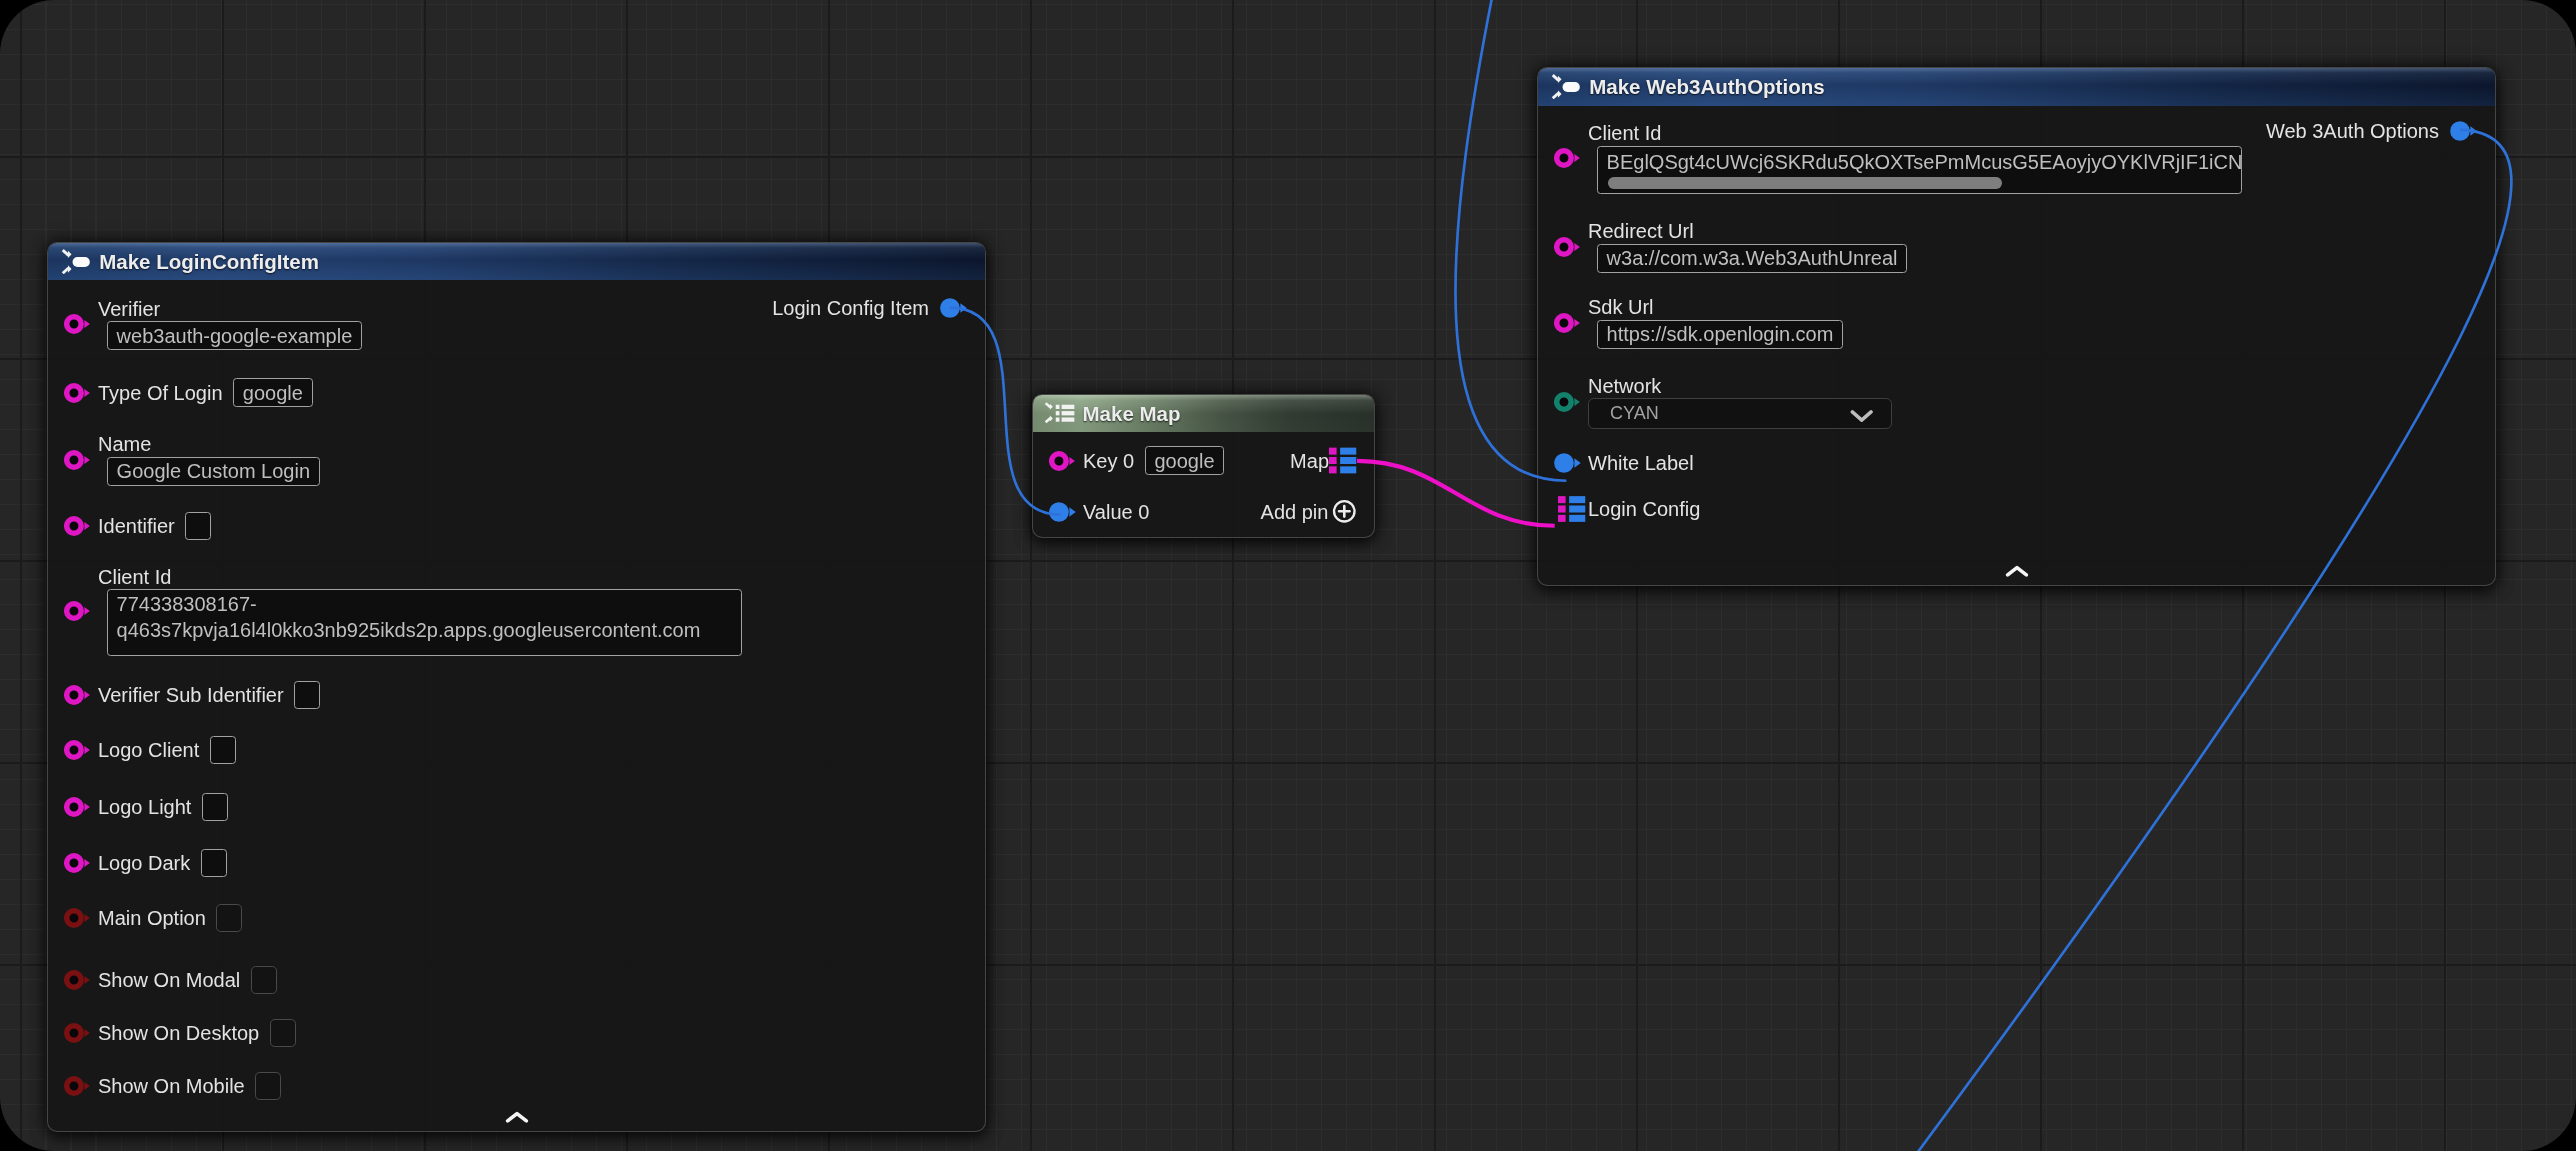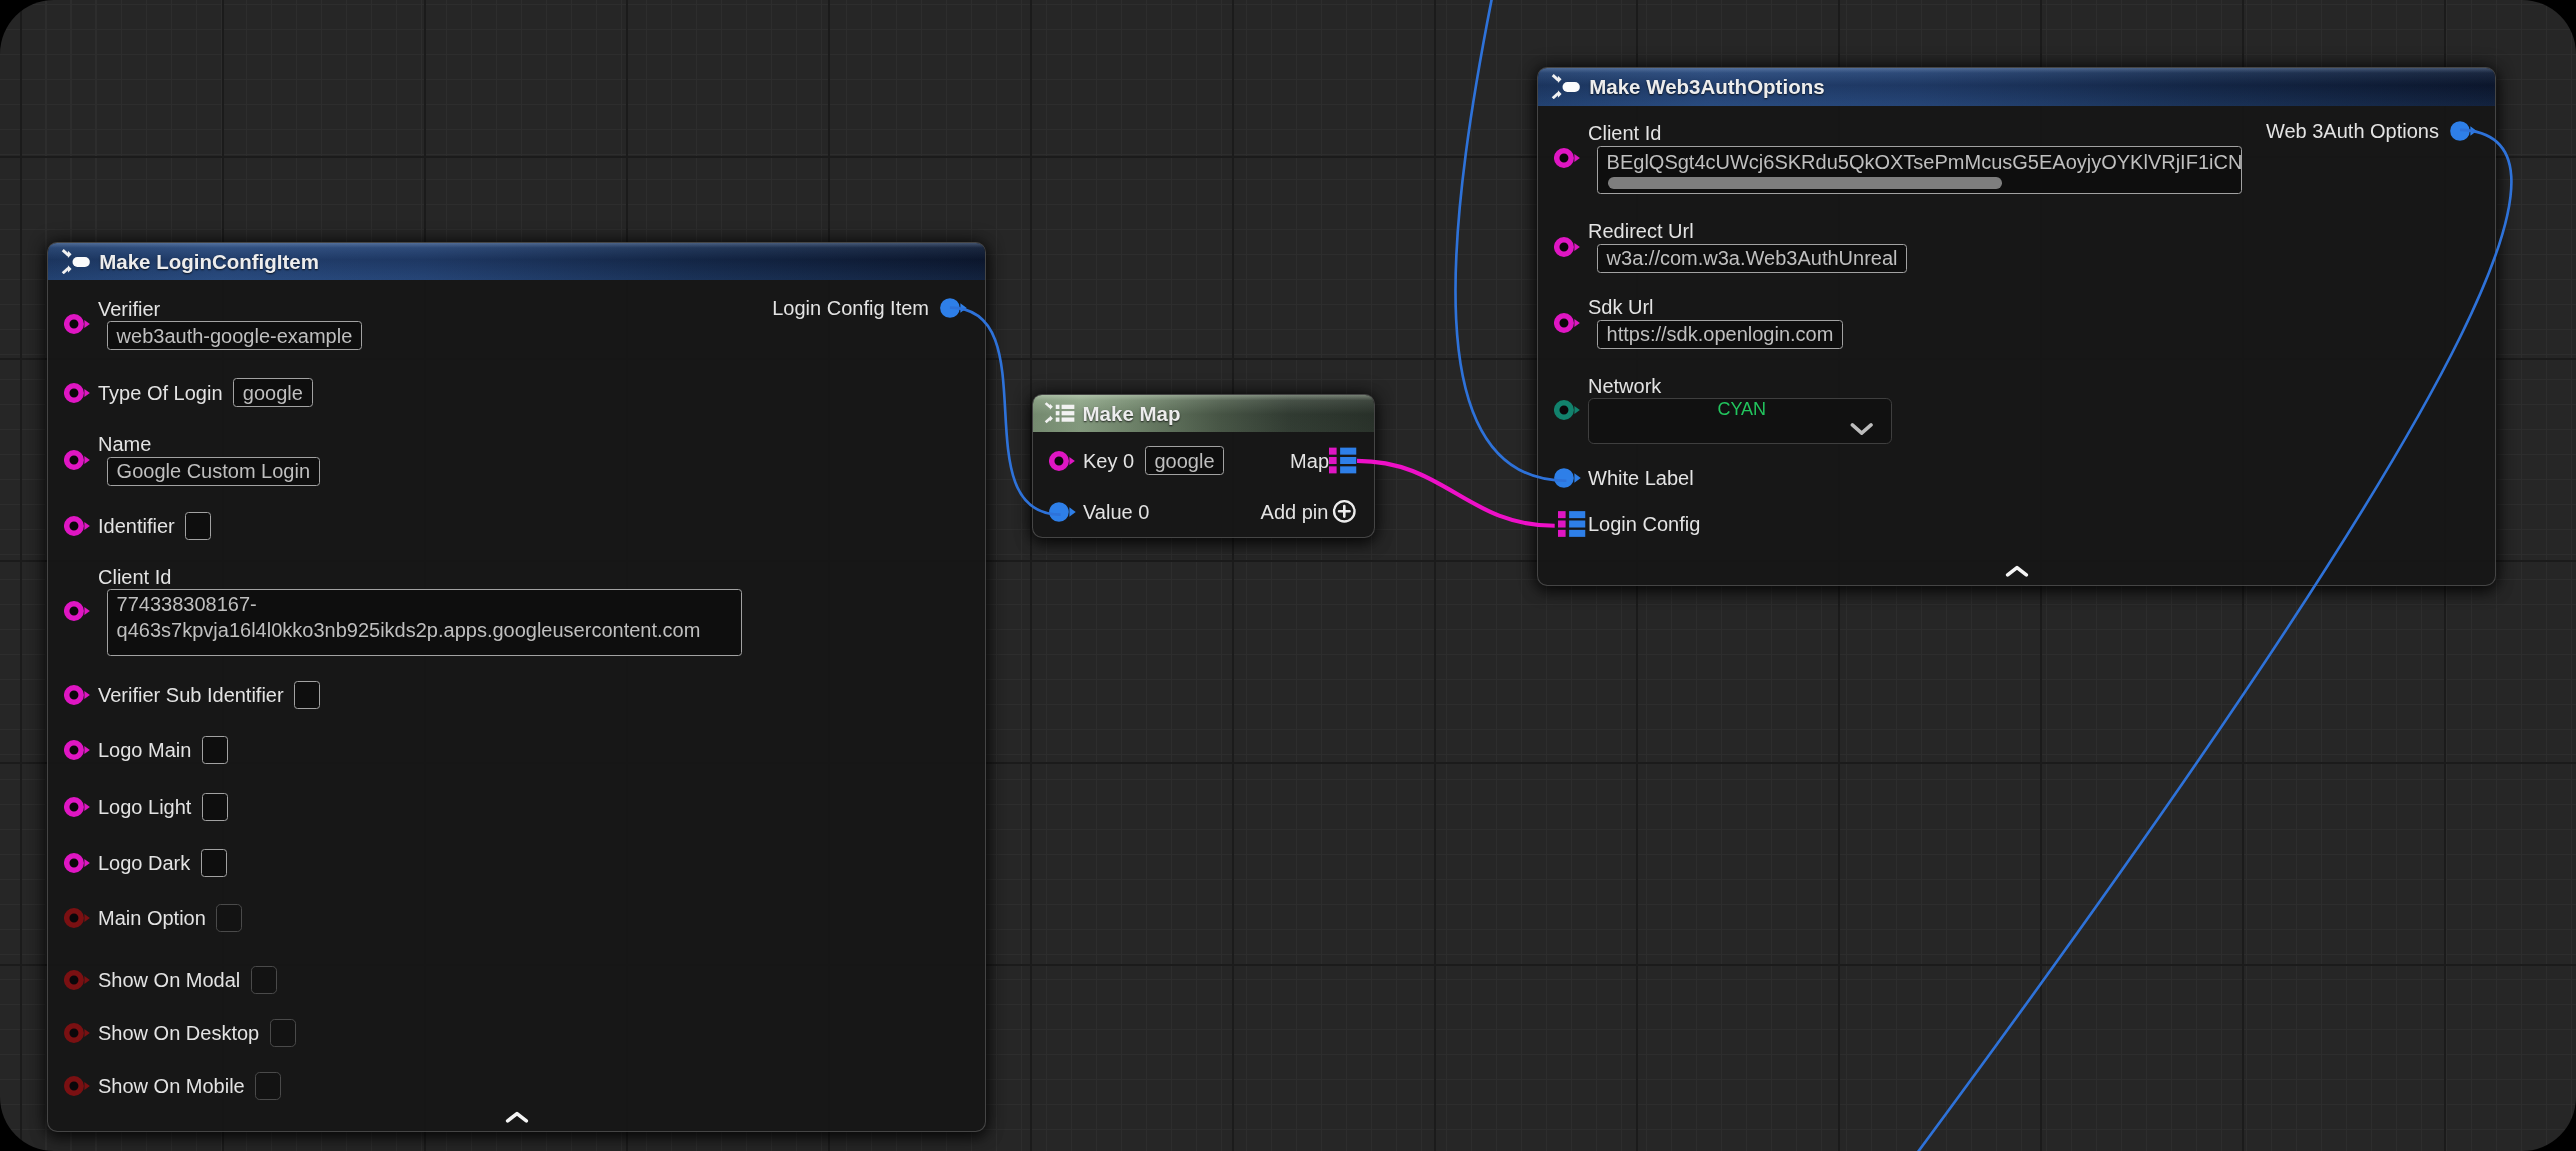--- a/index.html
+++ b/index.html
@@ -109,27 +109,27 @@
     border:1.2px solid #4a4a4a;
     border-radius:4.7px;
     background:rgba(18,18,18,0.7);
   }
   .field.wrapbox{width:635px;word-break:normal;overflow-wrap:break-word;display:block;padding-top:0.6px;padding-bottom:12px;}
   .field.clipbox{width:645px;display:block;white-space:nowrap;overflow:hidden;padding-top:2.3px;padding-bottom:4.7px;}
   .clipbox .scroll-track{margin-top:1.8px;height:11.7px;width:100%;}
   .clipbox .scroll-thumb{height:11.7px;width:63%;margin-left:1.2px;border-radius:5.8px;background:#7e7e7e;}
 
   .dropdown{
-    width:304px;height:46px;
+    width:304px;height:31px;
     background:rgba(16,16,16,0.85);
     border:1.2px solid #3f3f3f;
     border-radius:5.8px;
     display:flex;align-items:center;
     padding:0 17.5px 0 21px;
-    color:#22c55e;font-size:18px;flex-direction:column;
+    color:#a3a3a3;font-size:18px;
   }
   .dropdown .dd-chev{margin-left:auto;width:23.4px;height:14px;}
 
   
   .row.out{
     position:absolute; right:0; left:auto;
     padding-left:0; padding-right:56px;
     justify-content:flex-end;
     margin:0;
   }
@@ -316,21 +316,21 @@
         <span class="plabel">Verifier Sub Identifier</span>
         <div class="field inline empty"></div>
       </div>
 
       <div class="row" style="margin-bottom:29px">
         <span class="pin" style="color:var(--pin-string)">
             <svg viewBox="0 0 48 38">
               <use href="#s-pin-ring"></use>
             </svg>
           </span>
-        <span class="plabel">Logo Main</span>
+        <span class="plabel">Logo Client</span>
         <div class="field inline empty"></div>
       </div>
 
       <div class="row" style="margin-bottom:28px">
         <span class="pin" style="color:var(--pin-string)">
             <svg viewBox="0 0 48 38">
               <use href="#s-pin-ring"></use>
             </svg>
           </span>
         <span class="plabel">Logo Light</span>

